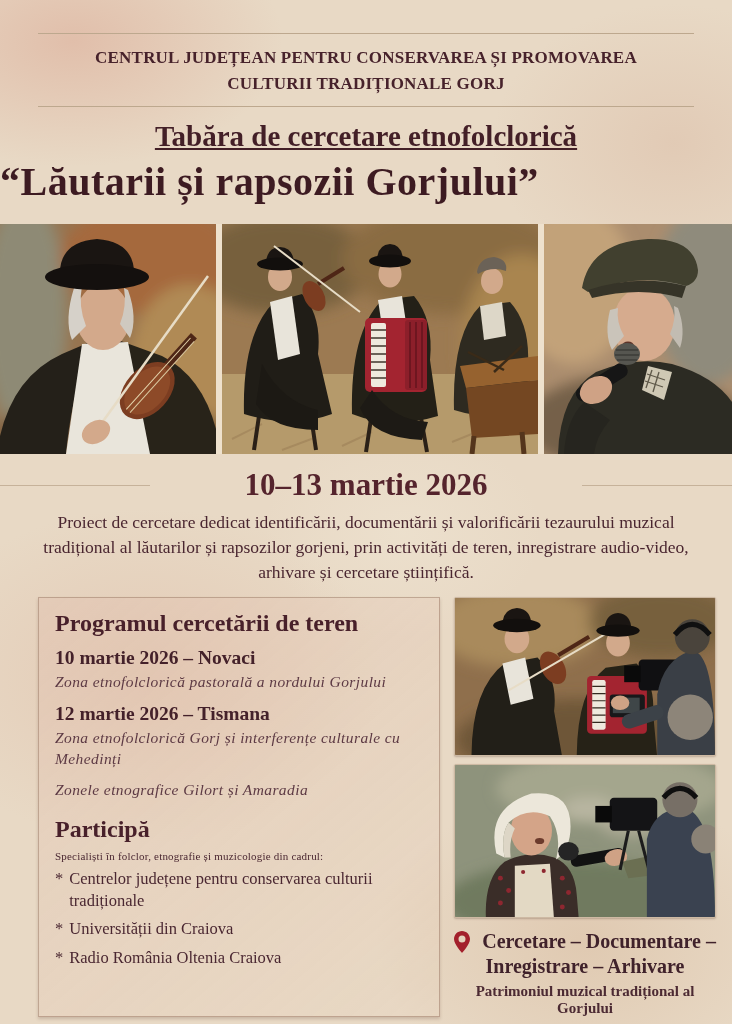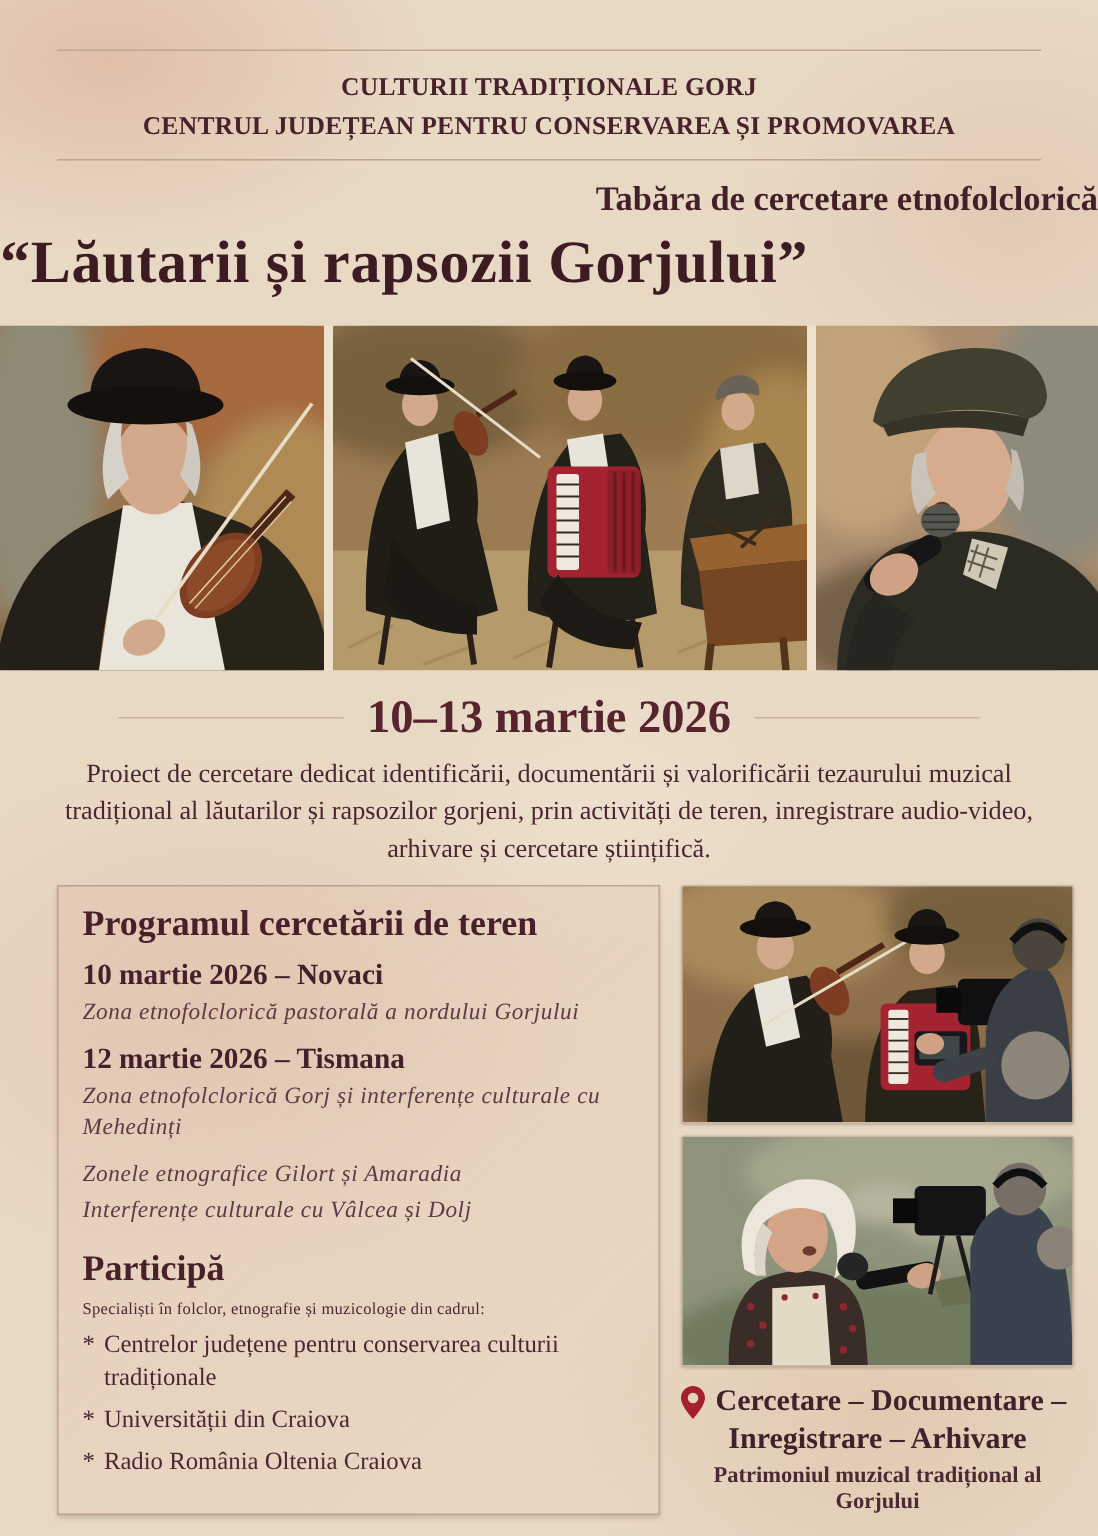--- a/index.html
+++ b/index.html
@@ -23,40 +23,40 @@
     border-top:1px solid #bda88e;
     border-bottom:1px solid #bda88e;
     padding:11px 4px 10px 4px;
     text-align:center;
   }
   .org-line{
     font-weight:bold;font-size:17px;line-height:1.5;
     color:#47222b;letter-spacing:.2px;
   }
   .subtitle{
-    margin-top:13px;text-align:right;
-    font-weight:bold;font-size:23px;color:#431f27;
+    margin-top:13px;text-align:center;
+    font-weight:bold;font-size:29px;color:#431f27;text-decoration:underline;
   }
   .main-title{
     margin-top:5px;text-align:left;
     font-weight:bold;font-size:40px;color:#3d1b22;
     letter-spacing:.5px;
   }
   
   .photo-strip{
     margin-top:19px;height:230px;
     display:flex;gap:6px;background:#eee1cd;
   }
   .photo{position:relative;height:100%;overflow:hidden;box-shadow:inset 0 0 0 2px rgba(242,230,212,.45);}
   .photo svg{display:block;width:100%;height:100%;}
   .ph-left{width:216px;}
   .ph-mid{flex:1;}
   .ph-right{width:188px;}
   
-  .date-row{display:flex;align-items:center;justify-content:center;gap:16px;margin-top:13px;}
+  .date-row{display:flex;align-items:center;justify-content:space-between;gap:16px;margin-top:13px;}
   .date-rule{width:150px;height:1px;background:#c6b29a;}
   .date-text{font-weight:bold;font-size:31px;color:#55242d;}
   .intro{
     width:652px;margin:7px auto 12px auto;text-align:center;
     font-size:17.5px;line-height:1.43;color:#4a2630;
   }
   
   .columns{display:flex;margin:12px 16px 0 38px;gap:14px;}
   .program-box{
     width:402px;box-sizing:border-box;
@@ -76,33 +76,33 @@
   
   .right-col{flex:1;display:flex;flex-direction:column;}
   .photo-card{
     height:157px;border:1px solid #cdb9a3;border-radius:2px;
     overflow:hidden;box-shadow:0 1px 2px rgba(90,60,45,.3);
     background:#b7a086;
   }
   .photo-card + .photo-card{margin-top:8px;height:152px;}
   .photo-card svg{display:block;width:100%;height:100%;}
   .footer-caption{margin-top:11px;text-align:center;}
-  .caption-line1{display:flex;align-items:center;justify-content:flex-start;gap:7px;}
+  .caption-line1{display:flex;align-items:center;justify-content:space-between;gap:7px;}
   .pin{width:16px;height:22px;flex:0 0 auto;}
   .caption-bold{font-weight:bold;font-size:20px;color:#40222b;line-height:1.25;}
   .footer-sub{font-weight:bold;font-size:15px;color:#4c2a33;margin-top:4px;}
 </style>
 </head>
 <body>
 
 <div class="poster">
 
   <div class="header-box">
+    <div class="org-line">CENTRUL JUDEȚEAN PENTRU CONSERVAREA ȘI PROMOVAREA</div>
     <div class="org-line">CULTURII TRADIȚIONALE GORJ</div>
-    <div class="org-line">CENTRUL JUDEȚEAN PENTRU CONSERVAREA ȘI PROMOVAREA</div>
   </div>
 
   <div class="subtitle">Tabăra de cercetare etnofolclorică</div>
   <div class="main-title">“Lăutarii și rapsozii Gorjului”</div>
 
   <div class="photo-strip">
 
     <div class="photo ph-left">
       <svg viewBox="0 0 216 230" preserveAspectRatio="xMidYMid slice">
         <defs>
@@ -275,21 +275,20 @@
       <div class="event">
         <div class="event-title">10 martie 2026 – Novaci</div>
         <div class="event-desc">Zona etnofolclorică pastorală a nordului Gorjului</div>
       </div>
       <div class="event">
         <div class="event-title">12 martie 2026 – Tismana</div>
         <div class="event-desc">Zona etnofolclorică Gorj și interferențe culturale cu Mehedinți</div>
       </div>
       <div class="event">
         <div class="event-desc">Zonele etnografice Gilort și Amaradia</div>
-        <div class="event-desc">Interferențe culturale cu Vâlcea și Dolj</div>
       </div>
 
       <div class="participa">
         <div class="section-heading">Participă</div>
         <div class="participa-intro">Specialiști în folclor, etnografie și muzicologie din cadrul:</div>
         <div class="bullet-item">
           <span class="bullet-star">*</span>
           <span>Centrelor județene pentru conservarea culturii tradiționale</span>
         </div>
         <div class="bullet-item">

